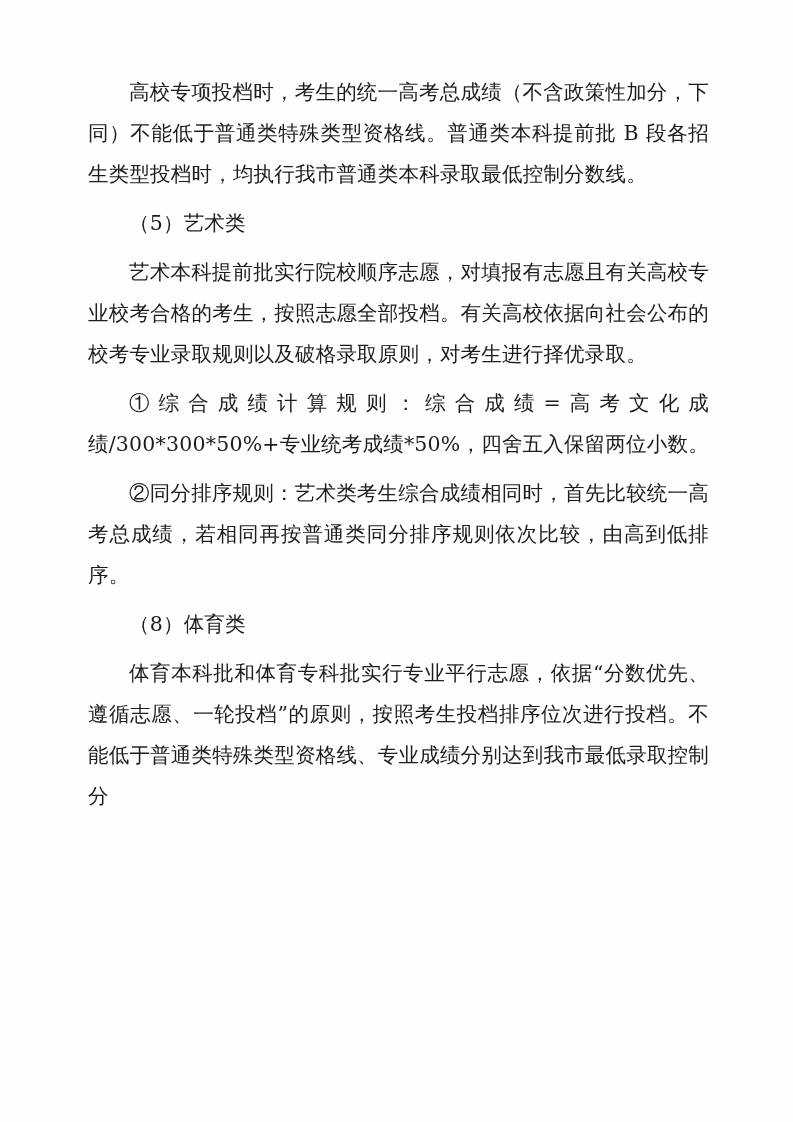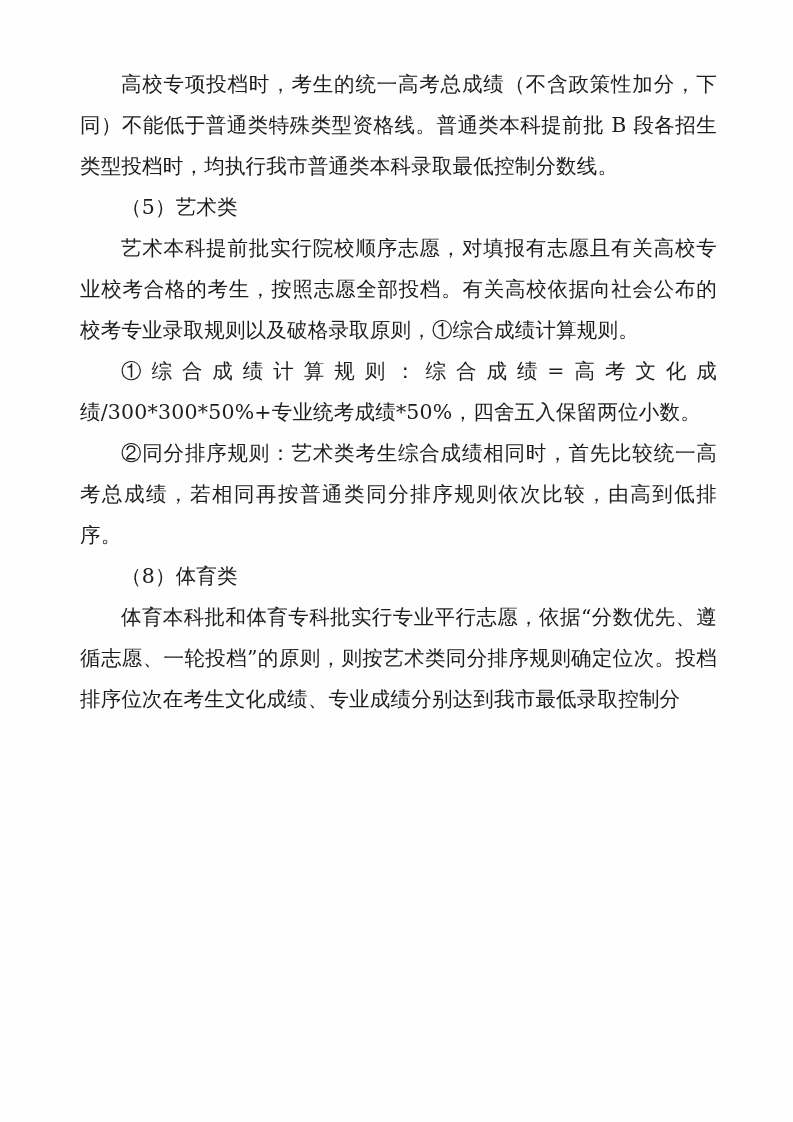--- a/index.html
+++ b/index.html
@@ -24,31 +24,31 @@
   }
   .doc-body {
     font-size: 20.5px;
     line-height: 41px;
     text-align: justify;
     text-justify: inter-ideograph;
     letter-spacing: 0.2px;
     color: #1c1c1c;
   }
   .para {
-    margin: 0;
+    margin: 8px;
     text-indent: 2em;
     white-space: normal;
   }
 </style>
 </head>
 <body>
 
 <div class="page">
   <div class="doc-body">
     <p class="para">高校专项投档时，考生的统一高考总成绩（不含政策性加分，下同）不能低于普通类特殊类型资格线。普通类本科提前批 B 段各招生类型投档时，均执行我市普通类本科录取最低控制分数线。</p>
     <p class="para">（5）艺术类</p>
-    <p class="para">艺术本科提前批实行院校顺序志愿，对填报有志愿且有关高校专业校考合格的考生，按照志愿全部投档。有关高校依据向社会公布的校考专业录取规则以及破格录取原则，①综合成绩计算规则。</p>
+    <p class="para">艺术本科提前批实行院校顺序志愿，对填报有志愿且有关高校专业校考合格的考生，按照志愿全部投档。有关高校依据向社会公布的校考专业录取规则以及破格录取原则，对考生进行择优录取。</p>
     <p class="para">①综合成绩计算规则：综合成绩=高考文化成绩/300*300*50%+专业统考成绩*50%，四舍五入保留两位小数。</p>
     <p class="para">②同分排序规则：艺术类考生综合成绩相同时，首先比较统一高考总成绩，若相同再按普通类同分排序规则依次比较，由高到低排序。</p>
     <p class="para">（8）体育类</p>
-    <p class="para">体育本科批和体育专科批实行专业平行志愿，依据“分数优先、遵循志愿、一轮投档”的原则，则按艺术类同分排序规则确定位次。投档排序位次在考生文化成绩、专业成绩分别达到我市最低录取控制分</p>
+    <p class="para">体育本科批和体育专科批实行专业平行志愿，依据“分数优先、遵循志愿、一轮投档”的原则，按照考生投档排序位次进行投档。不能低于普通类特殊类型资格线、专业成绩分别达到我市最低录取控制分</p>
   </div>
 </div>
 
 </body></html>

